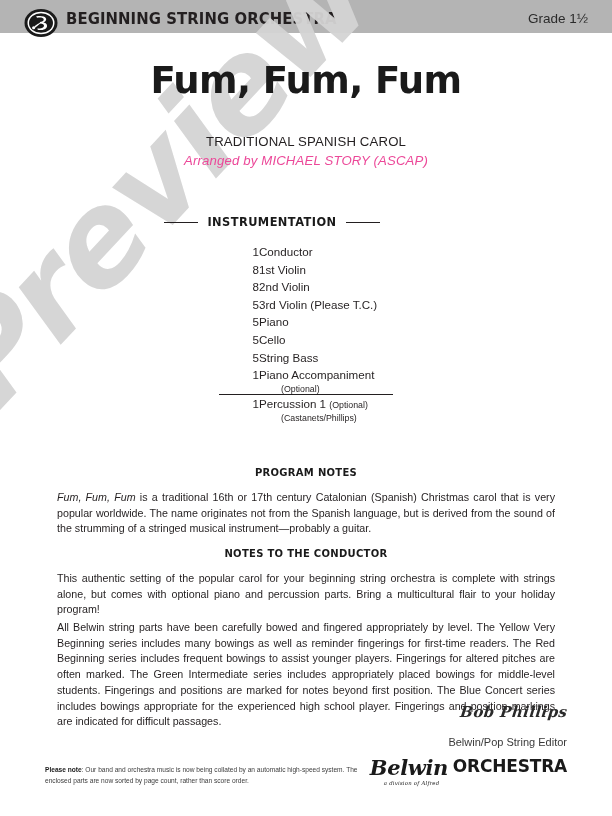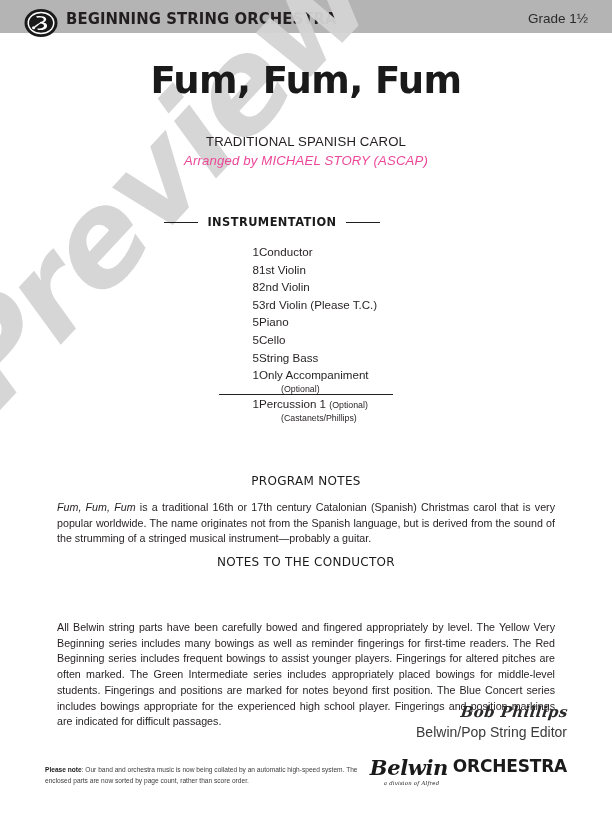--- a/index.html
+++ b/index.html
@@ -214,25 +214,25 @@
   
   .section {
     position: absolute;
     left: 45px;
     width: 522px;
     z-index: 6;
   }
   .section-heading {
     text-align: center;
     font-family: "DejaVu Sans", sans-serif;
-    font-weight: 400;
-    font-size: 12px;
+    font-weight: 700;
+    font-size: 10px;
     letter-spacing: 0.3px;
     color: #1a1a1a;
-    margin: 15px 0 11px 0;
+    margin: 8px 0 11px 0;
   }
   .section-body {
     font-family: "Liberation Sans", sans-serif;
     font-size: 10.7px;
     line-height: 1.47;
     color: #231f20;
     text-align: justify;
     margin: 12px;
   }
   .section-body i { font-style: italic; }
@@ -255,23 +255,23 @@
     font-weight: 700;
     font-size: 15px;
     color: #2a2a2a;
     letter-spacing: 0.4px;
     transform: skewX(-6deg);
     transform-origin: right bottom;
     line-height: 1;
   }
   .signature-role {
     font-family: "Liberation Sans", sans-serif;
-    font-size: 14px;
+    font-size: 11px;
     color: #3a3a3a;
-    margin-top: 4px;
+    margin-top: 16px;
     line-height: 1.2;
   }
 
   
   .footer-note {
     position: absolute;
     left: 45px;
     top: 765px;
     width: 330px;
     font-family: "Liberation Sans", sans-serif;
@@ -388,39 +388,40 @@
         <li class="instr-row">
           <span class="instr-qty">5</span>
           <span class="instr-name"><span>Cello</span></span>
         </li>
         <li class="instr-row">
           <span class="instr-qty">5</span>
           <span class="instr-name"><span>String Bass</span></span>
         </li>
         <li class="instr-row">
           <span class="instr-qty">1</span>
-          <span class="instr-name"><span>Only Accompaniment</span></span>
+          <span class="instr-name"><span>Piano Accompaniment</span></span>
         </li>
         <li class="instr-sub">(Optional)</li>
         <li class="instr-row">
           <span class="instr-qty">1</span>
           <span class="instr-name"><span>Percussion 1</span> <span class="small">(Optional)</span></span>
         </li>
         <li class="instr-sub">(Castanets/Phillips)</li>
       </ul>
     <div class="instr-bottom-rule"></div>
   </div>
 
   <div class="section" id="program-notes">
     <div class="section-heading">PROGRAM NOTES</div>
     <p class="section-body"><i>Fum, Fum, Fum</i><span> is a traditional 16th or 17th century Catalonian (Spanish) Christmas carol that is very popular worldwide. The name originates not from the Spanish language, but is derived from the sound of the strumming of a stringed musical instrument—probably a guitar.</span></p>
   </div>
 
   <div class="section" id="notes-conductor">
     <div class="section-heading">NOTES TO THE CONDUCTOR</div>
+    <p class="section-body">This authentic setting of the popular carol for your beginning string orchestra is complete with strings alone, but comes with optional piano and percussion parts. Bring a multicultural flair to your holiday program!</p>
   </div>
 
   <div class="section" id="note-editor">
     <p class="section-body">All Belwin string parts have been carefully bowed and fingered appropriately by level. The Yellow Very Beginning series includes many bowings as well as reminder fingerings for first-time readers. The Red Beginning series includes frequent bowings to assist younger players. Fingerings for altered pitches are often marked. The Green Intermediate series includes appropriately placed bowings for middle-level students. Fingerings and positions are marked for notes beyond first position. The Blue Concert series includes bowings appropriate for the experienced high school player. Fingerings and position markings are indicated for difficult passages.</p>
   </div>
 
   <div class="signature-block">
     <div class="signature-name">Bob Phillips</div>
     <div class="signature-role">Belwin/Pop String Editor</div>
   </div>

